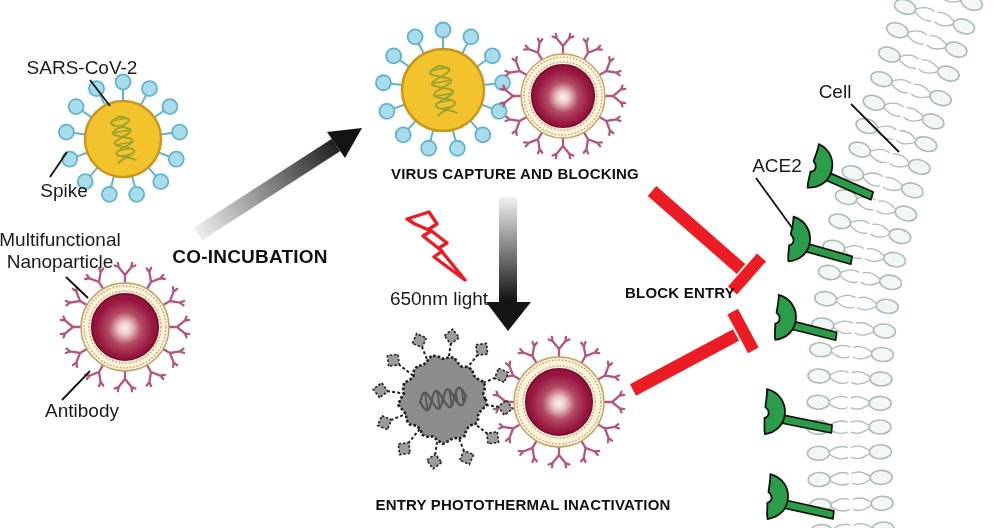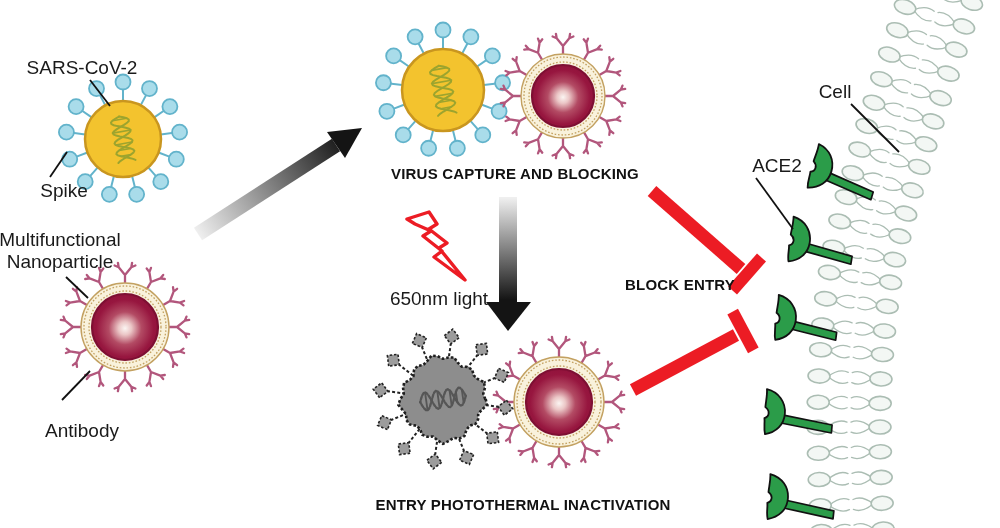--- a/index.html
+++ b/index.html
@@ -387,22 +387,23 @@
         <line x1="62" y1="400" x2="90" y2="371" stroke="#111" stroke-width="1.8"></line>
         <line x1="756" y1="178" x2="793" y2="229" stroke="#111" stroke-width="1.8"></line>
         <line x1="851" y1="104" x2="899" y2="152" stroke="#111" stroke-width="1.8"></line>
       </g>
     </svg>
 
   <div class="lbl" style="left:82px;top:57px;">SARS-CoV-2</div>
   <div class="lbl" style="left:44px;top:180px;margin-left:20px;">Spike</div>
   <div class="lbl" style="left:60px;top:229px;">Multifunctional</div>
   <div class="lbl" style="left:60px;top:251px;">Nanoparticle</div>
-  <div class="lbl" style="left:82px;top:420px;">Antibody</div>
+  <div class="lbl" style="left:82px;top:400px;">Antibody</div>
 
+  <div class="cap" style="left:250px;top:246px;font-size:19px;">CO-INCUBATION</div>
   <div class="cap" style="left:515px;top:165px;">VIRUS CAPTURE AND BLOCKING</div>
   <div class="lbl" style="left:439px;top:288px;">650nm light</div>
-  <div class="cap" style="left:680px;top:276px;text-align:right;">BLOCK ENTRY</div>
+  <div class="cap" style="left:680px;top:284px;text-align:right;">BLOCK ENTRY</div>
   <div class="cap" style="left:523px;top:496px;">ENTRY PHOTOTHERMAL INACTIVATION</div>
 
   <div class="lbl" style="left:731px;top:155px;margin-left:46px;">ACE2</div>
   <div class="lbl" style="left:835px;top:81px;">Cell</div>
 </div>
 
 </body></html>

